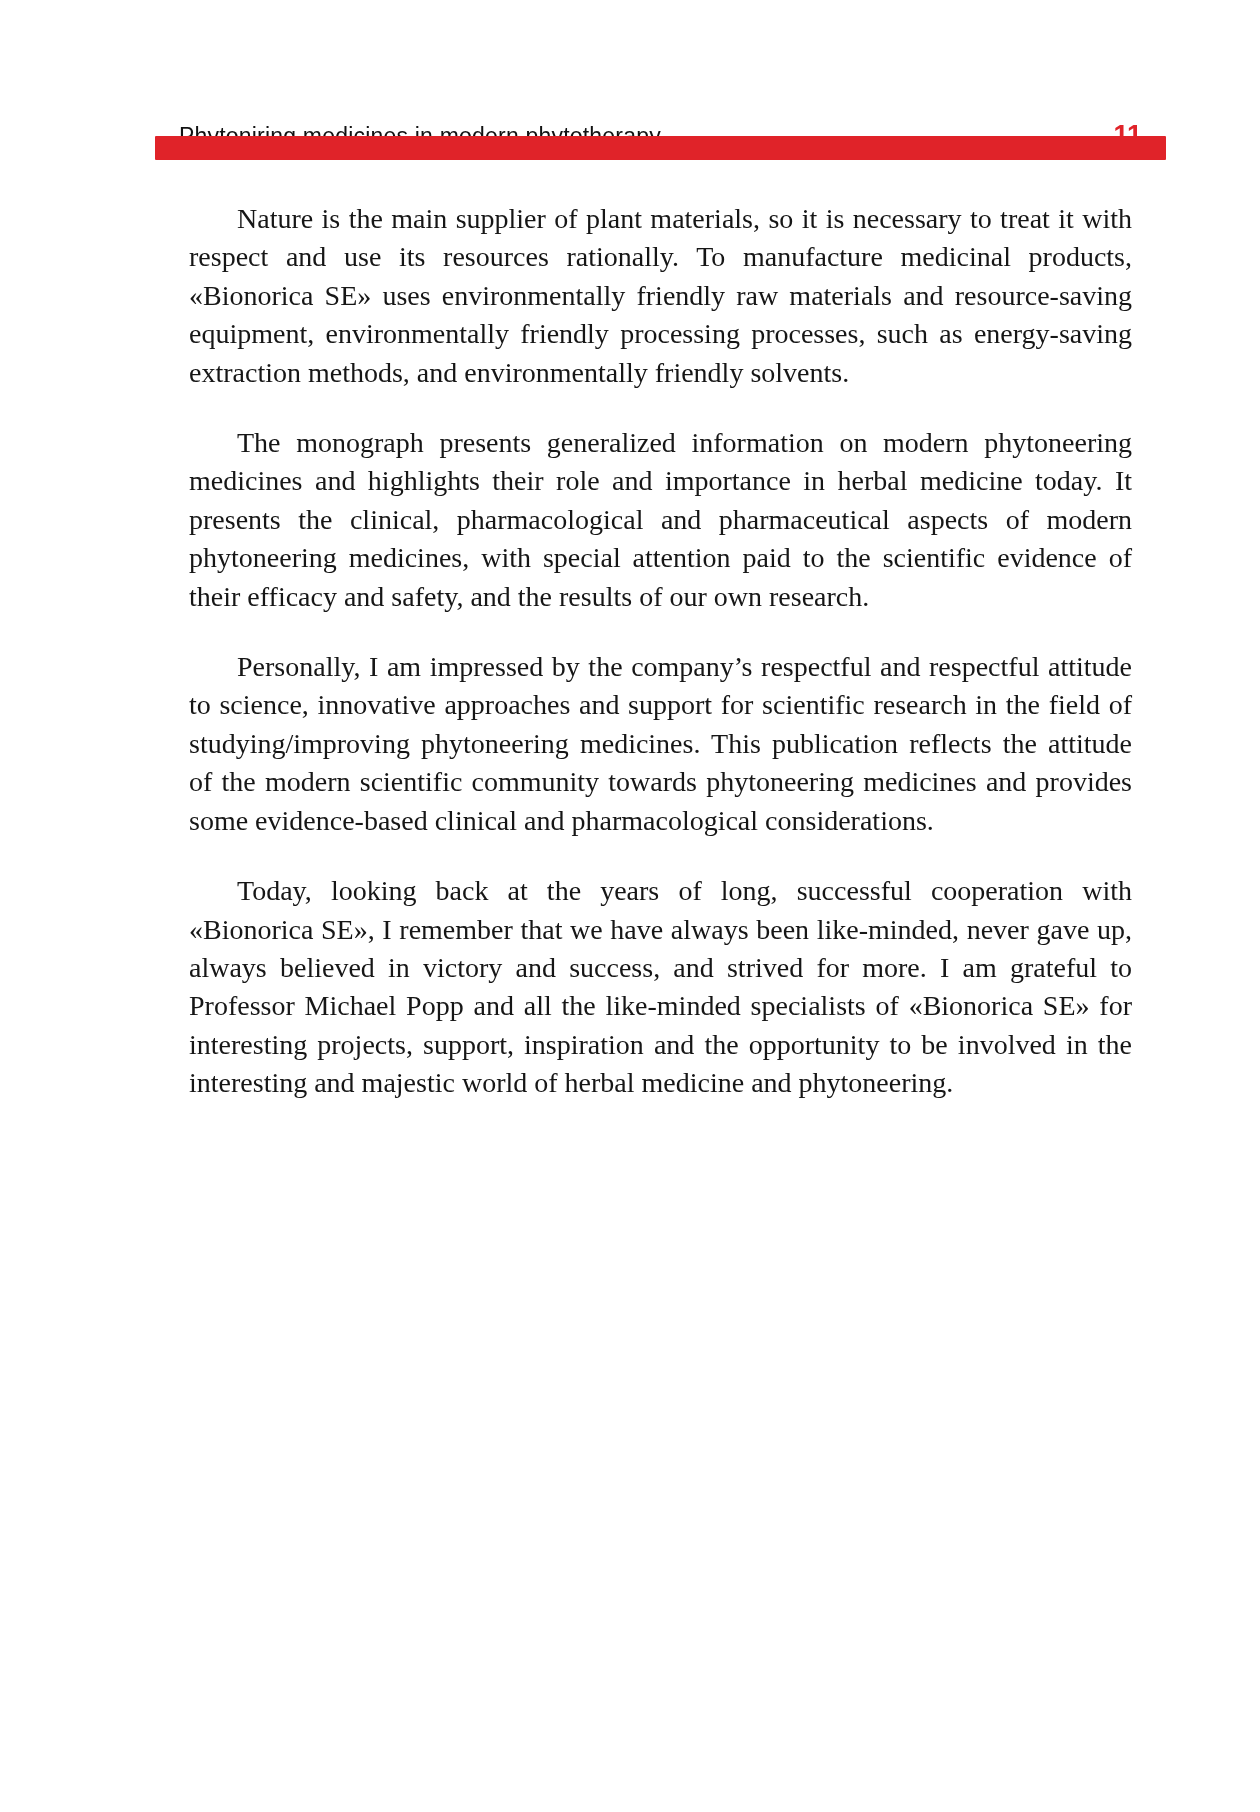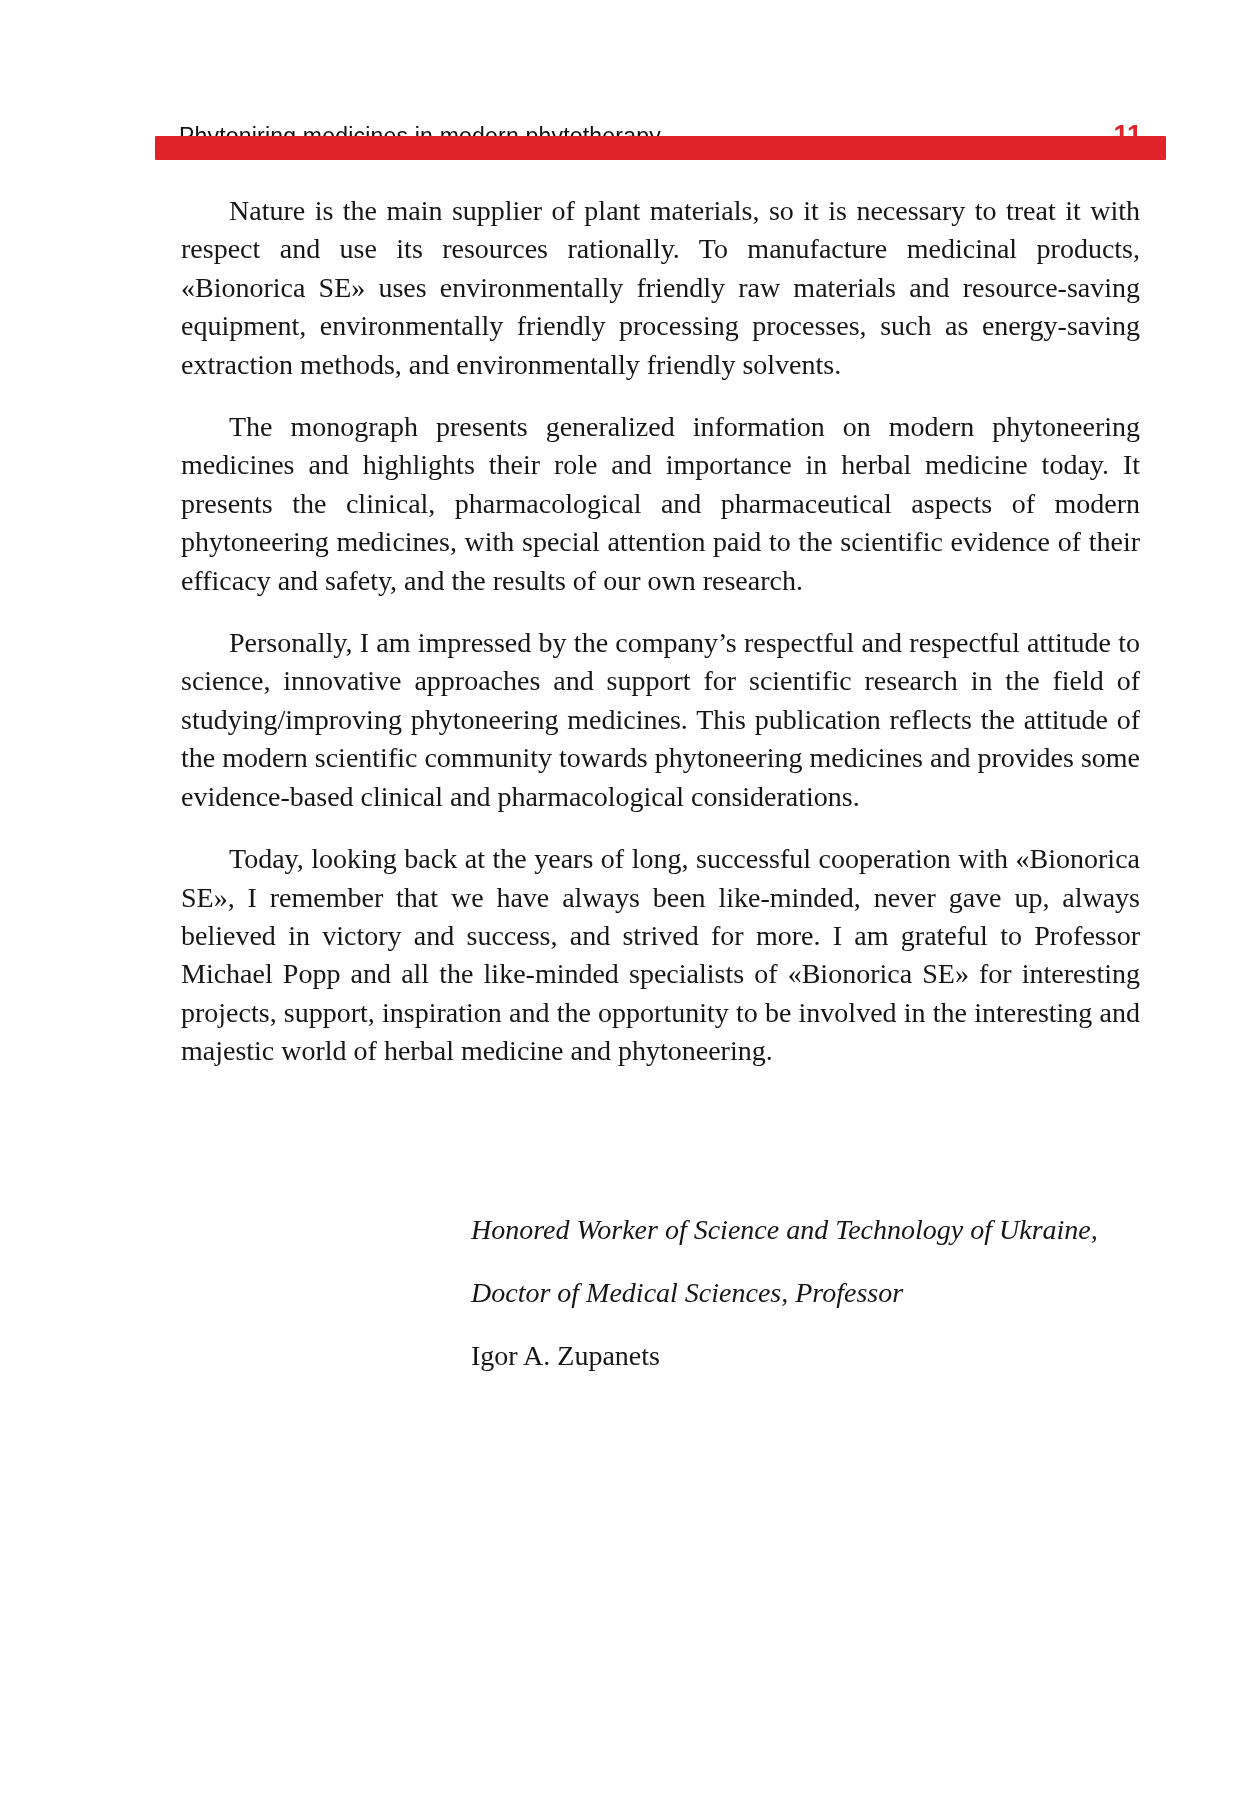--- a/index.html
+++ b/index.html
@@ -58,21 +58,21 @@
     left: 133px;
     top: 144px;
     width: 1007px;
     font-size: 28px;
     line-height: 38.4px;
     text-align: justify;
     color: var(--ink);
   }
   .body-text p {
     text-indent: 48px;
-    margin: 0;
+    margin: 8px;
   }
   
   .signature {
     position: absolute;
     left: 423px;
     top: 1162px;
     font-size: 28px;
     line-height: 39px;
     color: var(--ink);
   }
@@ -95,19 +95,14 @@
 
   <div class="head-rule"></div>
 
   <div class="body-text">
     <p>Nature is the main supplier of plant materials, so it is necessary to treat it with respect and use its resources rationally. To manufacture medicinal products, «Bionorica SE» uses environmentally friendly raw materials and resource-saving equipment, environmentally friendly processing processes, such as energy-saving extraction methods, and environmentally friendly solvents.</p>
     <p>The monograph presents generalized information on modern phytoneering medicines and highlights their role and importance in herbal medicine today. It presents the clinical, pharmacological and pharmaceutical aspects of modern phytoneering medicines, with special attention paid to the scientific evidence of their efficacy and safety, and the results of our own research.</p>
     <p>Personally, I am impressed by the company’s respectful and respectful attitude to science, innovative approaches and support for scientific research in the field of studying/improving phytoneering medicines. This publication reflects the attitude of the modern scientific community towards phytoneering medicines and provides some evidence-based clinical and pharmacological considerations.</p>
     <p>Today, looking back at the years of long, successful cooperation with «Bionorica SE», I remember that we have always been like-minded, never gave up, always believed in victory and success, and strived for more. I  am grateful to Professor Michael Popp and all the like-minded specialists of «Bionorica SE» for interesting projects, support, inspiration and the opportunity to be involved in the interesting and majestic world of herbal medicine and phytoneering.</p>
   </div>
 
-  <div class="signature">
-    <div class="credential">Honored Worker of Science and Technology of Ukraine,</div>
-    <div class="credential">Doctor of Medical Sciences, Professor</div>
-    <div class="signee">Igor A. Zupanets</div>
-  </div>
 
 </div>
 
 </body></html>

